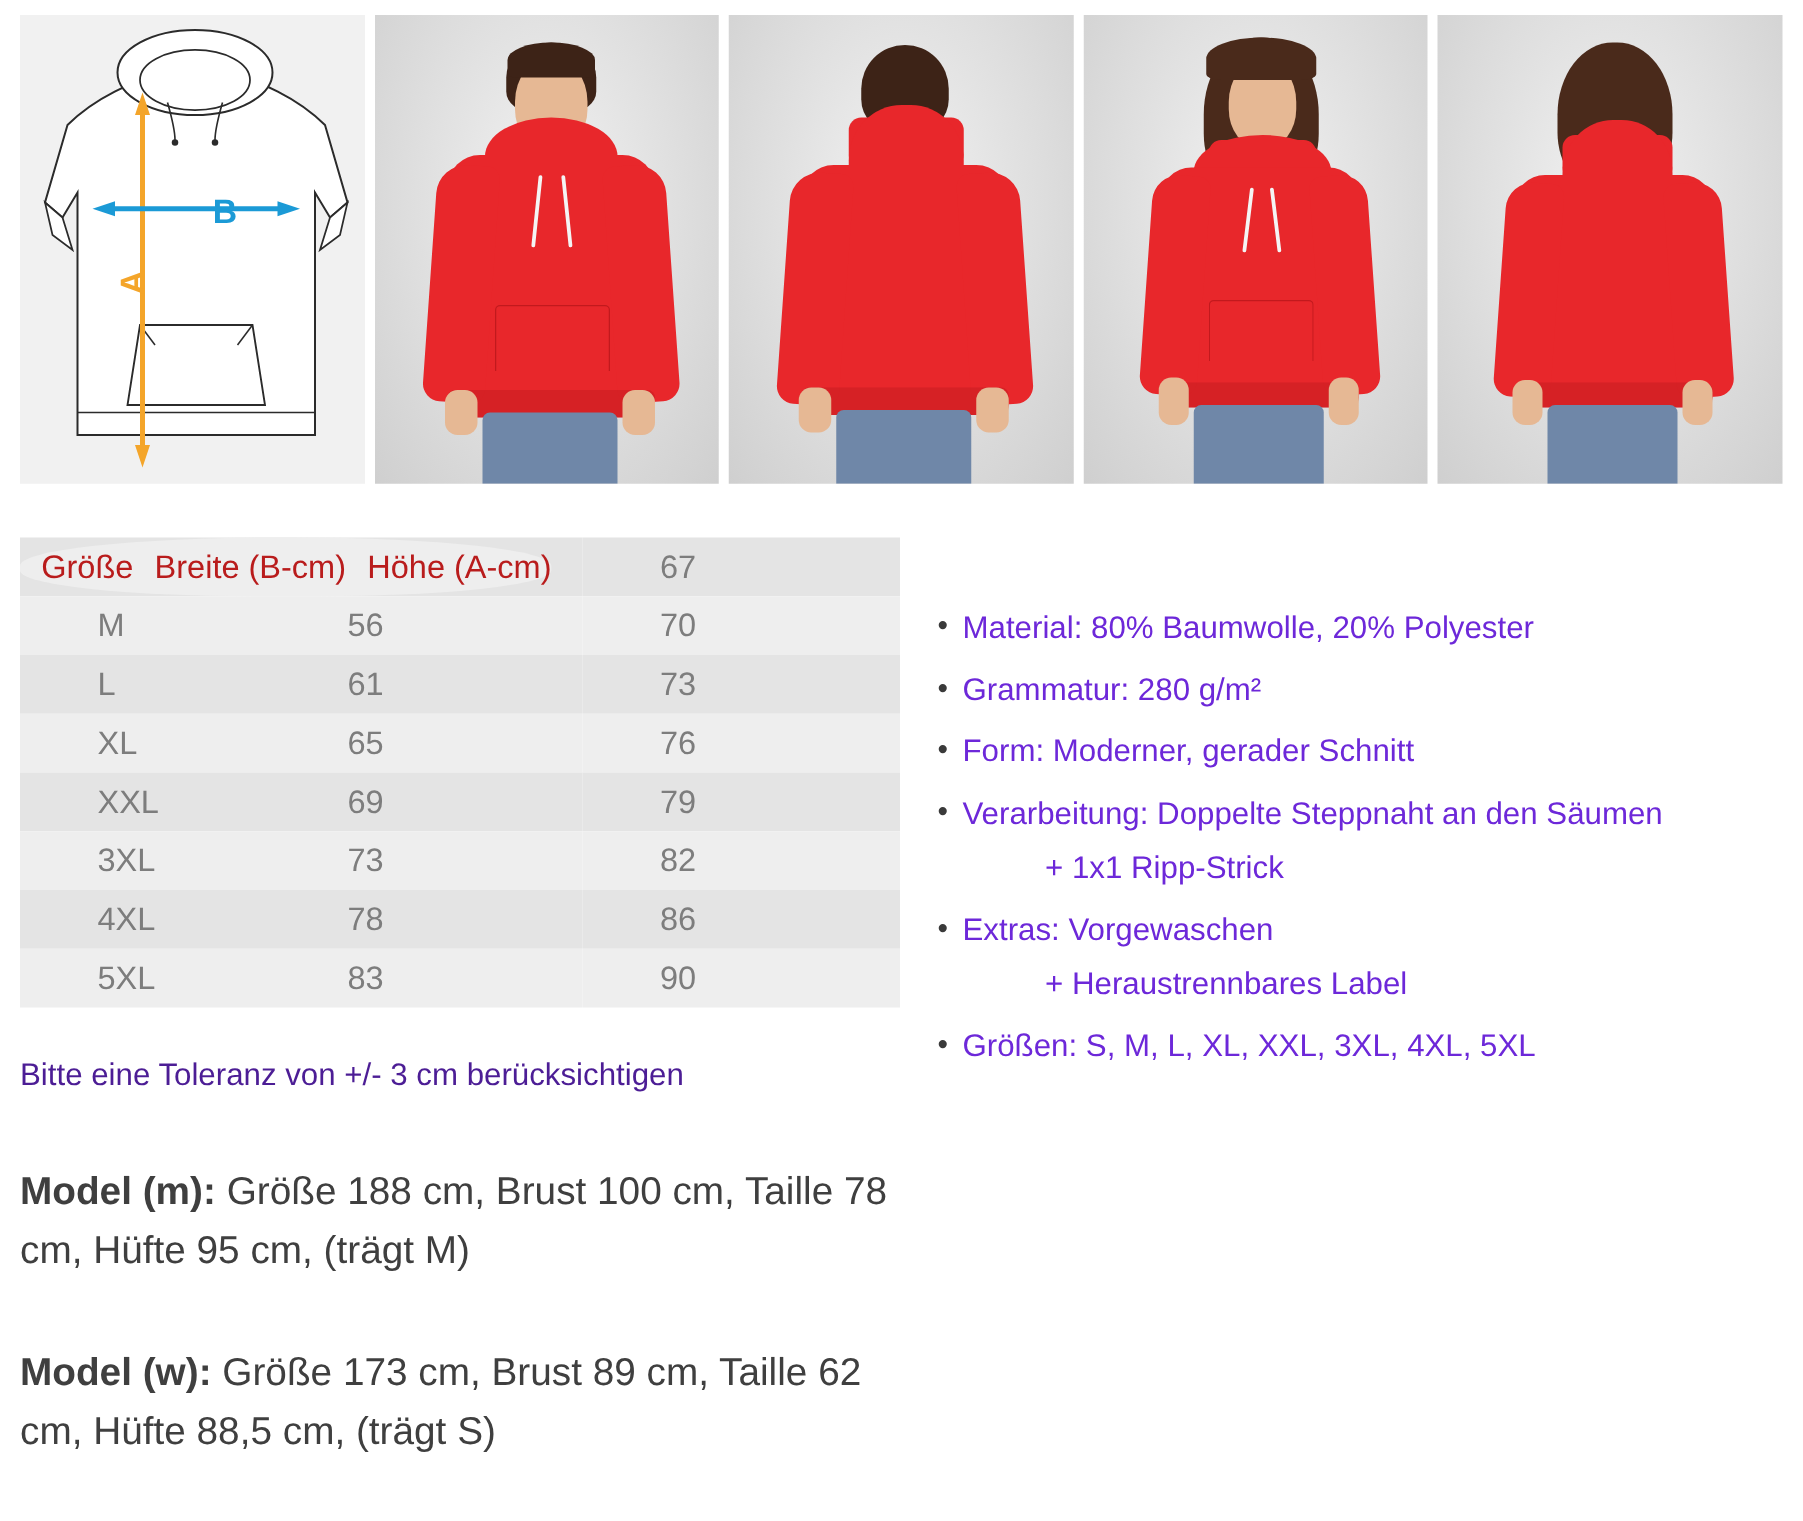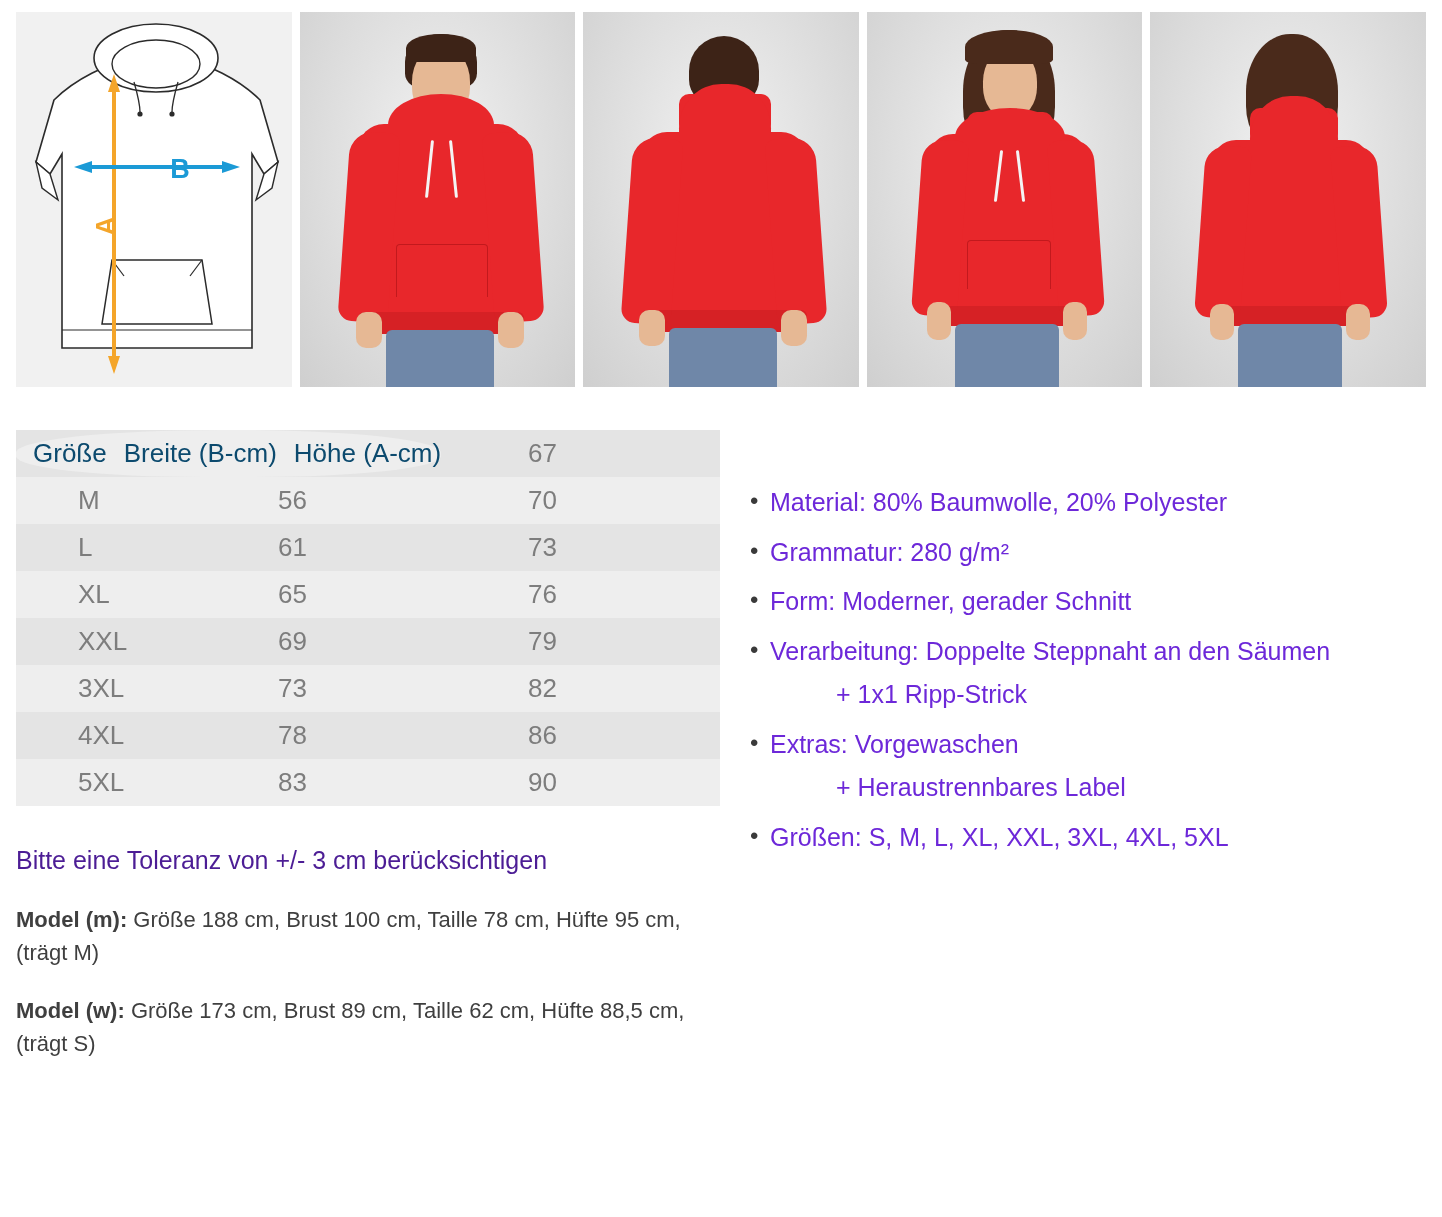--- a/index.html
+++ b/index.html
@@ -98,38 +98,38 @@
   table.size-table th,
   table.size-table td {
     height: 47px;
     padding: 0 0 0 62px;
     font-size: 26px;
     font-weight: 400;
     text-align: left;
     color: #7d7d7d;
     border: none;
   }
-  table.size-table th { color: #0c4a6e; padding-left: 17px; }
+  table.size-table th { color: #b91c1c; padding-left: 17px; }
   table.size-table col.c1 { width: 200px; }
   table.size-table col.c2 { width: 250px; }
   table.size-table col.c3 { width: 254px; }
   table.size-table tr.odd  { background: #eeeeee; }
   table.size-table tr.even { background: #e4e4e4; }
   table.size-table tr.head { background: #eeeeee; }
 
   .note {
     font-size: 25px;
     color: #4c1d95;
     margin-top: 36px;
     line-height: 1.45;
   }
   .model-line {
-    font-size: 22px;
+    font-size: 31px;
     color: #3f3f3f;
-    margin-top: 25px;
+    margin-top: 52px;
     line-height: 1.5;
     width: 710px;
   }
   .model-line b { font-weight: 700; }
 
   
   .right-col {
     position: absolute;
     left: 748px;
     top: 443px;

